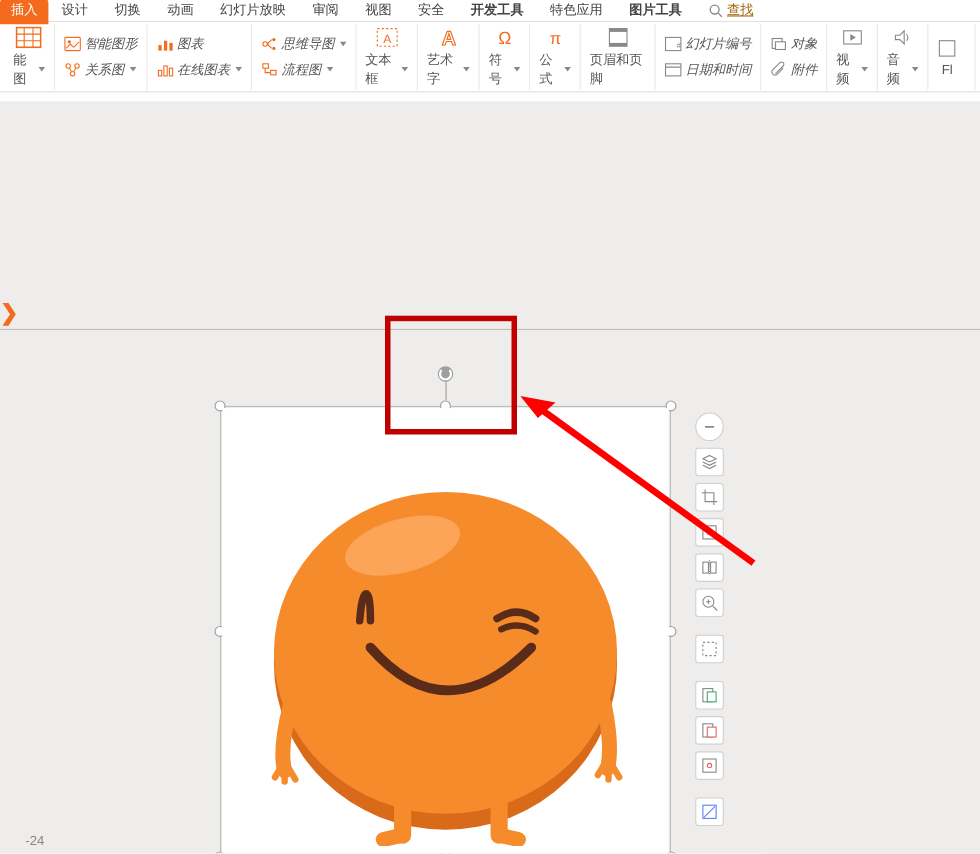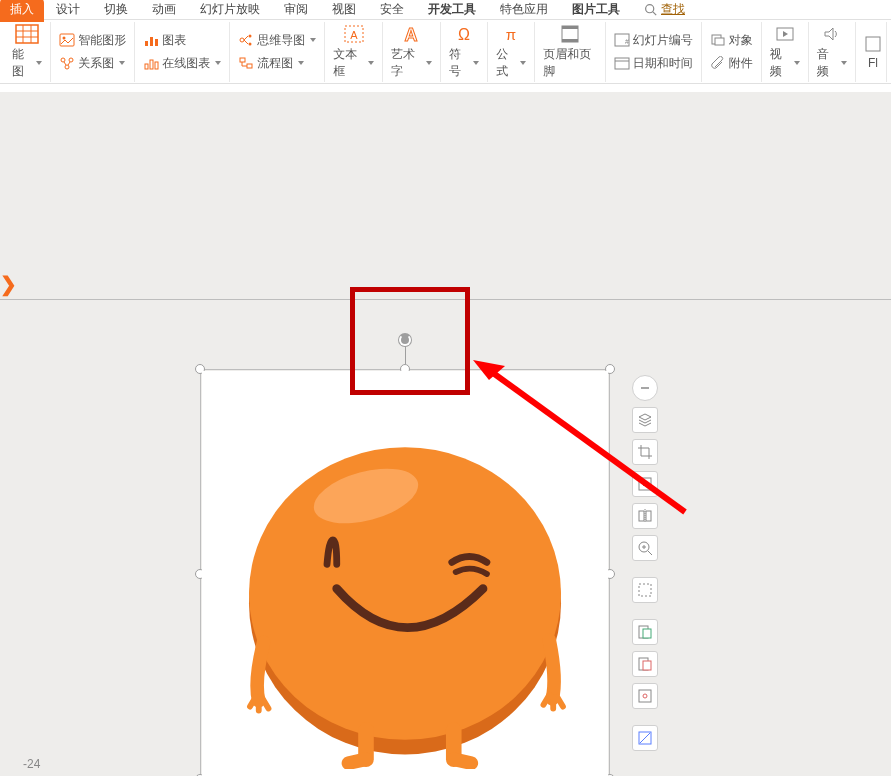--- a/index.html
+++ b/index.html
@@ -7,21 +7,21 @@
 
   
   .tab-row { height: 20px; display: flex; align-items: center; border-bottom: 1px solid #e0e0e0; padding-left: 0; }
   .tab-active { background: #f56b1d; color: #fff; border-radius: 6px 6px 0 0; padding: 4px 10px; font-size: 12px; }
   .tab { padding: 4px 12px; font-size: 12px; color: #444; cursor: pointer; }
   .tab.strong { font-weight: 700; }
   .tab.search { display: flex; align-items: center; gap: 4px; color: #a16207; text-decoration: underline; }
 
   
   .ribbon { height: 64px; display: flex; align-items: center; padding: 0 4px; border-bottom: 1px solid #e0e0e0; gap: 0; }
-  .rib-column { display: flex; flex-direction: column; justify-content: center; gap: 2px; height: 60px; padding: 0 6px; border-right: 1px solid #e8e8e8;}
+  .rib-column { display: flex; flex-direction: column; justify-content: center; gap: 2px; height: 60px; padding: 0 6px; border-right: 1px solid #e8e8e8; font-style: italic;}
   .rib-item { display: flex; align-items: center; gap: 3px; color: #555; font-size: 12px; padding: 2px 2px; cursor: pointer; white-space: nowrap;}
   .rib-item svg { flex-shrink: 0; }
   .rib-big { display:flex; flex-direction:column; align-items:center; justify-content:center; gap:2px; padding:0 8px; height:60px; border-right:1px solid #e8e8e8;}
   .rib-big .biglabel{font-size:12px;color:#555;display:flex;align-items:center;gap:2px;}
   .dd { width:0;height:0;border-left:3px solid transparent;border-right:3px solid transparent;border-top:4px solid #888;display:inline-block;margin-left:2px;}
 
   
   .workspace { position:absolute; left:0; top:92px; right:0; bottom:0; background:#eeedeb; }
   .orange-chevron{position:absolute;left:0;top:180px;font-size:20px;color:#f56b1d;font-weight:bold;}
   .hr-line{position:absolute;left:0;top:207px;width:891px;height:1px;background:#bdbdbd;}
@@ -251,21 +251,21 @@
     <svg width="22" height="20">
         <path d="M4,8 L4,12 L8,12 L12,16 L12,4 L8,8 Z" fill="none" stroke="#888"></path>
         <path d="M14,7 a4,4 0 0 1 0,6" fill="none" stroke="#888"></path>
       </svg>
     <div class="biglabel">
         <span>音频</span>
         <span class="dd"></span>
       </div>
   </div>
 
-  <div class="rib-big noborder" style="padding-right:4px;">
+  <div class="rib-big noborder" style="padding-right:16px;">
     <svg width="18" height="20">
         <rect x="2" y="3" width="14" height="14" fill="none" stroke="#888"></rect>
       </svg>
     <div class="biglabel">
         <span>Fl</span>
       </div>
   </div>
 </div>
 
 <div class="workspace">

